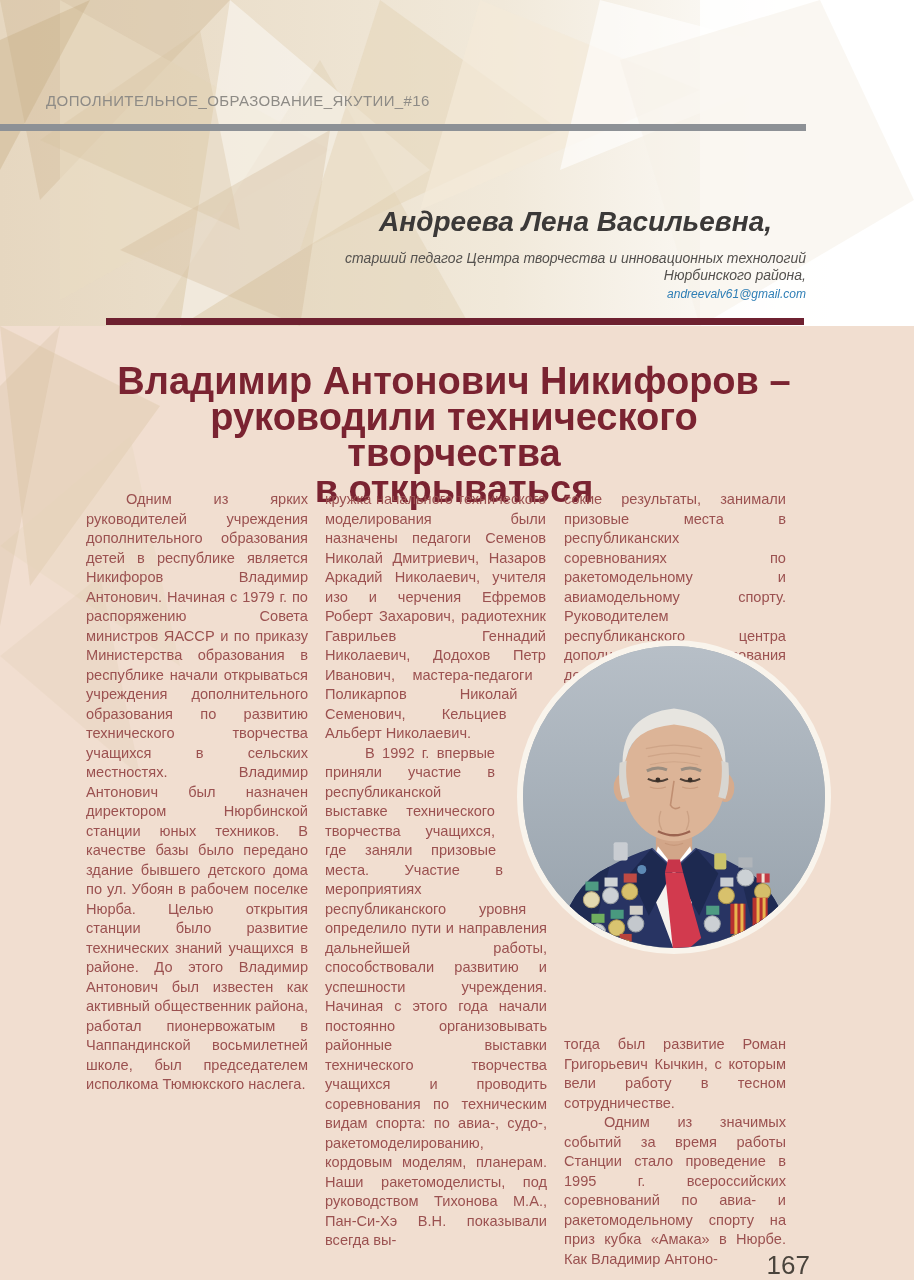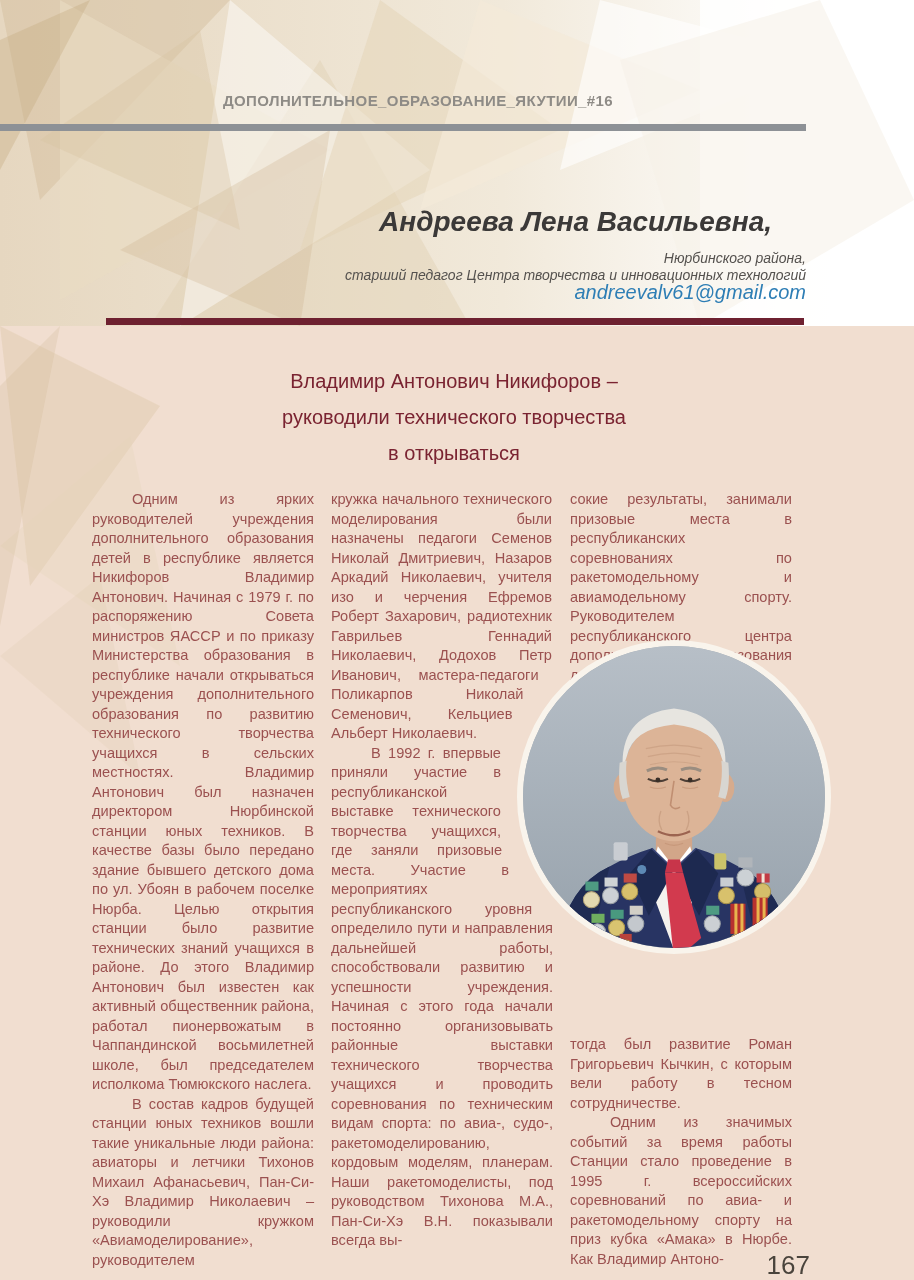--- a/index.html
+++ b/index.html
@@ -5,34 +5,34 @@
   html,body{margin:0;padding:0;background:#53504c;}
   .page{
     position:relative;width:914px;height:1280px;margin:0 auto;
     background:#f1ded0;overflow:hidden;
     font-family:"Liberation Sans",sans-serif;
   }
   svg{display:block;}
   .top-deco{position:absolute;top:0;left:0;}
   .left-deco{position:absolute;top:326px;left:0;pointer-events:none;}
   .header-label{
-    position:absolute;top:92px;right:116px;width:760px;text-align:center;
-    font-size:15px;letter-spacing:.4px;color:#8e8b86;font-weight:bold;
+    position:absolute;top:92px;right:108px;width:760px;text-align:left;
+    font-size:15px;letter-spacing:.4px;color:#8e8b86;
   }
   .gray-rule{position:absolute;top:124px;left:0;width:806px;height:7px;background:#8d9196;}
   .author-block{position:absolute;top:206px;right:108px;text-align:right;}
   .author-name{font-size:28px;font-weight:bold;font-style:italic;color:#3b3938;margin-bottom:12px;text-align:center;}
   .author-role{font-size:14px;font-style:italic;color:#54514e;line-height:17px;}
-  .author-email{font-size:20px;font-style:italic;color:#2e7eb5;line-height:17px;text-decoration:none;display:inline-block;}
+  .author-email{font-size:12px;font-style:italic;color:#2e7eb5;line-height:17px;text-decoration:none;display:inline-block;}
   .maroon-rule{position:absolute;top:318px;left:106px;width:698px;height:7px;background:#6e2130;}
   .article-title{
     position:absolute;top:363px;left:104px;width:700px;margin:0;
-    text-align:center;color:#7a2331;font-size:20px;line-height:36px;font-weight:normal;
-  }
-  .columns{position:absolute;top:490px;left:92px;width:700px;display:flex;gap:17px;}
+    text-align:center;color:#7a2331;font-size:38px;line-height:36px;font-weight:bold;
+  }
+  .columns{position:absolute;top:490px;left:86px;width:700px;display:flex;gap:17px;}
   .col{
     width:222px;font-size:14.6px;line-height:19.5px;color:#9b5150;
     text-align:justify;hyphens:none;
   }
   .col p{margin:0;}
   .col p.indent{text-indent:40px;}
   .f-spacer{float:right;width:1px;height:186px;}
   .f-circle{
     float:right;clear:right;width:52px;height:238px;
     shape-outside:circle(163px at 161px 120px);shape-margin:3px;
@@ -79,37 +79,36 @@
     <polygon points="0,220 130,110 180,340" fill="#e6d3b8" opacity="0.30"></polygon>
     <polygon points="0,330 100,250 140,450" fill="#dfcbae" opacity="0.25"></polygon>
     <polygon points="0,60 60,0 0,300" fill="#cfb693" opacity="0.25"></polygon>
   </svg>
 
   <div class="header-label">ДОПОЛНИТЕЛЬНОЕ_ОБРАЗОВАНИЕ_ЯКУТИИ_#16</div>
   <div class="gray-rule"></div>
 
   <div class="author-block">
     <div class="author-name">Андреева Лена Васильевна,</div>
+    <div class="author-role">старший педагог Центра творчества и инновационных технологий</div>
     <div class="author-role">Нюрбинского района,</div>
-    <div class="author-role">старший педагог Центра творчества и инновационных технологий</div>
     <a href="#" class="author-email">andreevalv61@gmail.com</a>
   </div>
 
   <div class="maroon-rule"></div>
 
   <h1 class="article-title">
     <span>Владимир Антонович Никифоров –</span><br>
     <span>руководили технического творчества</span><br>
     <span>в открываться</span>
   </h1>
 
   <div class="columns">
     <div class="col">
       <p class="indent">Одним из ярких руководителей учреждения дополнительного образования детей в республике является Никифоров Владимир Антонович. Начиная с 1979 г. по распоряжению Совета министров ЯАССР и по приказу Министерства образования в республике начали открываться учреждения дополнительного образования по развитию технического творчества учащихся в сельских местностях. Владимир Антонович был назначен директором Нюрбинской станции юных техников. В качестве базы было передано здание бывшего детского дома по ул. Убоян в рабочем поселке Нюрба. Целью открытия станции было развитие технических знаний учащихся в районе. До этого Владимир Антонович был известен как активный общественник района, работал пионервожатым в Чаппандинской восьмилетней школе, был председателем исполкома Тюмюкского наслега.</p>
-      <p class="indent">В состав кадров будущей станции юных техников вошли такие уникальные люди района: авиаторы и летчики Тихонов Михаил Афанасьевич, Пан-Си-Хэ Владимир Николаевич – руководили кружком «Авиамоделирование», руководителем</p>
     </div>
     <div class="col">
       <div class="f-spacer"></div>
       <div class="f-circle"></div>
       <p>кружка начального технического моделирования были назначены педагоги Семенов Николай Дмитриевич, Назаров Аркадий Николаевич, учителя изо и черчения Ефремов Роберт Захарович, радиотехник Гаврильев Геннадий Николаевич, Додохов Петр Иванович, мастера-педагоги Поликарпов Николай Семенович, Кельциев Альберт Николаевич.</p>
       <p class="indent">В 1992 г. впервые приняли участие в республиканской выставке технического творчества учащихся, где заняли призовые места. Участие в мероприятиях республиканского уровня определило пути и направления дальнейшей работы, способствовали развитию и успешности учреждения. Начиная с этого года начали постоянно организовывать районные выставки технического творчества учащихся и проводить соревнования по техническим видам спорта: по авиа-, судо-, ракетомоделированию, кордовым моделям, планерам. Наши ракетомоделисты, под руководством Тихонова М.А., Пан-Си-Хэ В.Н. показывали всегда вы-</p>
     </div>
     <div class="col">
       <p>сокие результаты, занимали призовые места в республиканских соревнованиях по ракетомодельному и авиамодельному спорту. Руководителем республиканского центра дополнительного образования детей</p>
       <div class="photo-gap"></div>

